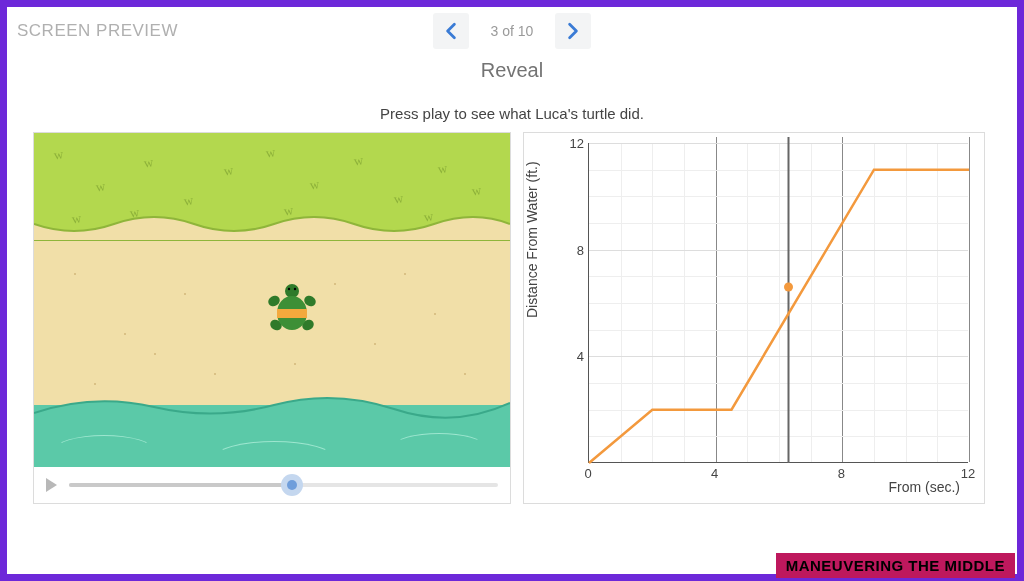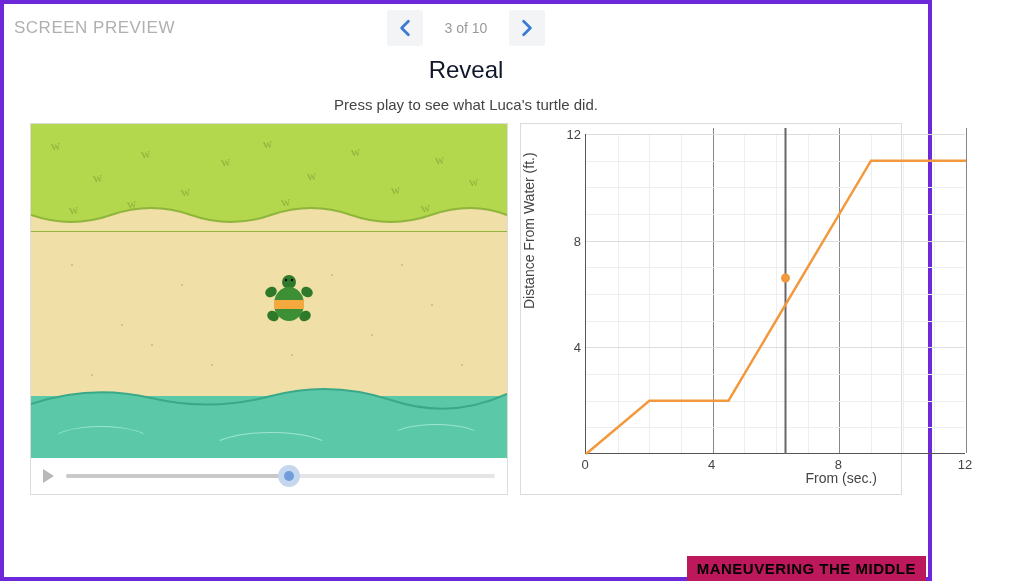--- a/index.html
+++ b/index.html
@@ -5,23 +5,23 @@
 * { box-sizing: border-box; margin: 0; padding: 0; }
 body {
   font-family: -apple-system, BlinkMacSystemFont, "Segoe UI", Helvetica, Arial, sans-serif;
   background: #fff;
   width: 1024px;
   height: 581px;
   position: relative;
   overflow: hidden;
 }
 .outer-frame {
-  width: 932px;
+  width: 1024px;
   height: 581px;
-  border: 4px solid #6d28d9;
+  border: 7px solid #6d28d9;
   background: #fff;
   position: relative;
 }
 .header-row {
   display: flex;
   align-items: center;
   height: 48px;
   padding: 0 10px;
 }
 .screen-preview {
@@ -48,30 +48,30 @@
 }
 .nav-btn svg { width: 14px; height: 18px; }
 .page-indicator {
   color: #9a9a9a;
   font-size: 14px;
   padding: 0 18px;
 }
 .spacer-right { flex: 1; }
 .title {
   text-align: center;
-  font-size: 24px;
-  color: #0f172a;
+  font-size: 20px;
+  color: #737373;
   font-weight: 400;
   margin-top: 4px;
 }
 .subtitle {
   text-align: center;
   font-size: 15px;
   color: #444;
-  margin-top: 12px;
+  margin-top: 23px;
   margin-bottom: 10px;
 }
 .panels {
   display: flex;
   gap: 12px;
   padding: 0 26px;
 }
 .panel {
   border: 1px solid #dcdcdc;
   background: #fff;

